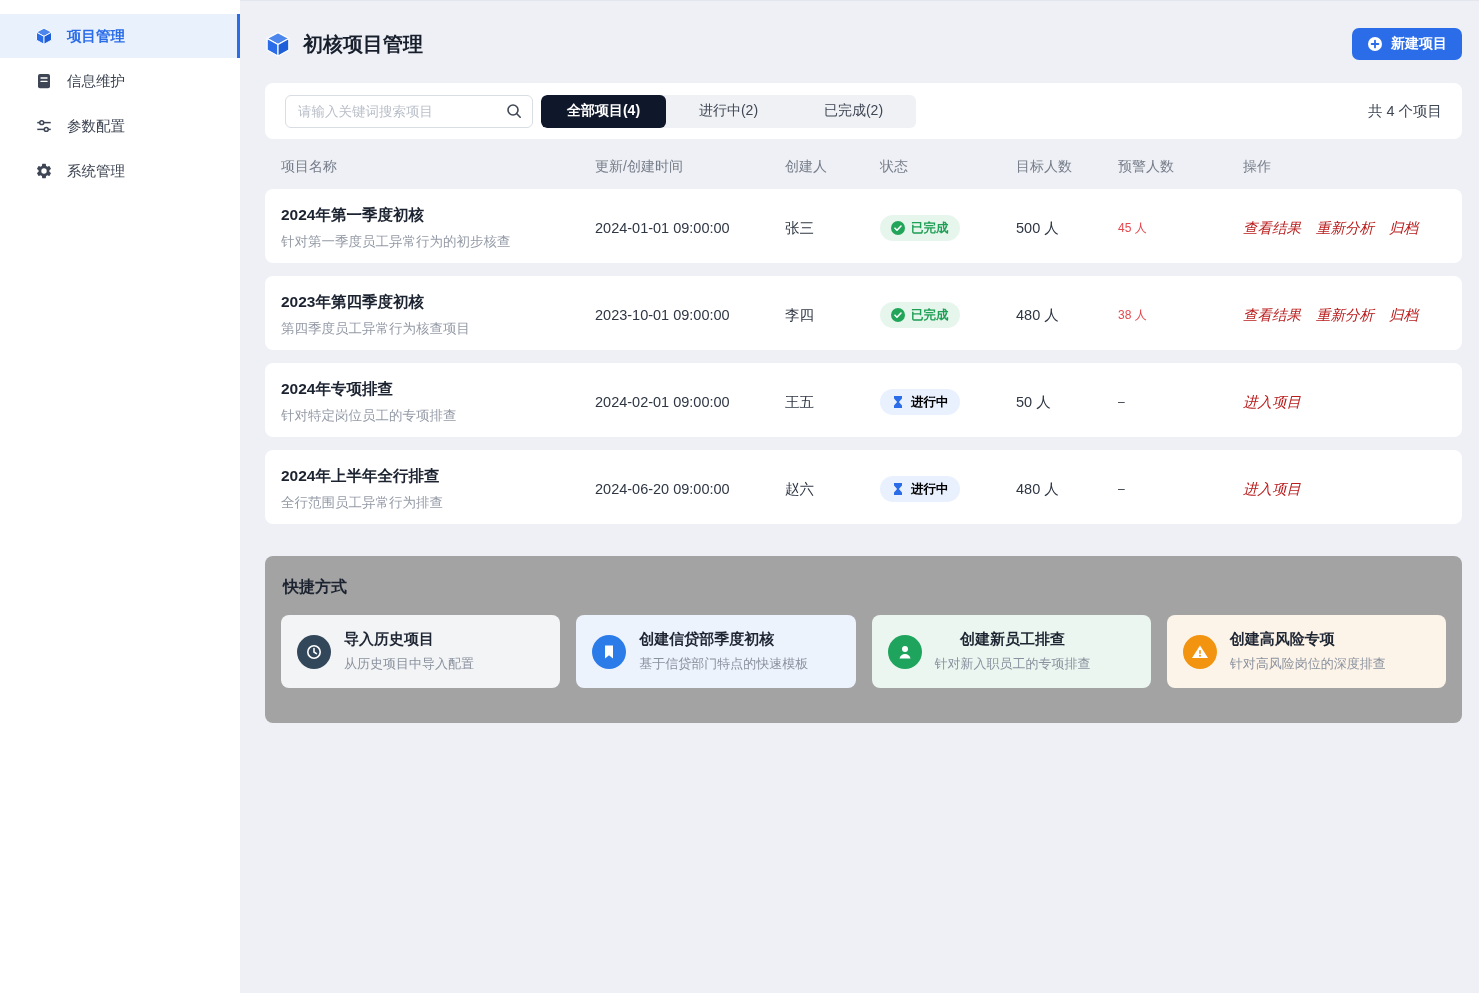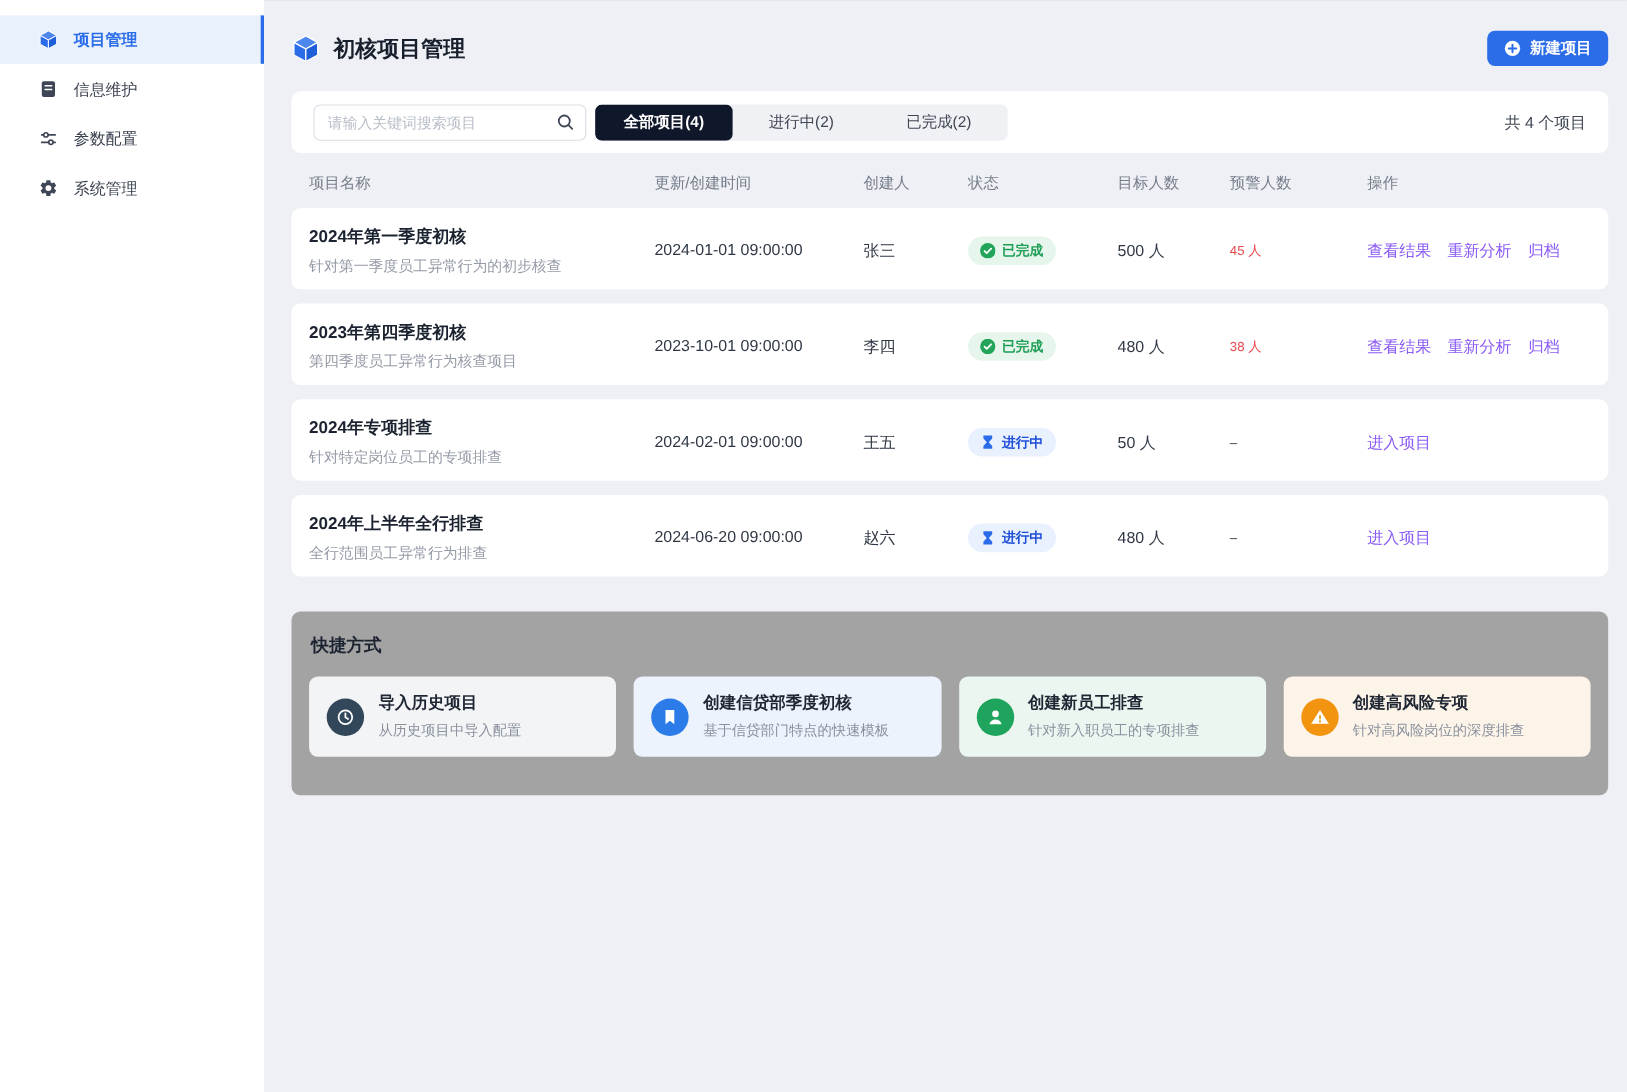--- a/index.html
+++ b/index.html
@@ -80,24 +80,24 @@
   .cell-name .r-title { font-size:15.5px; font-weight:bold; color:#1c2330; margin-bottom:7px; }
   .cell-name .r-desc { font-size:13.5px; color:#949aa6; }
   .cell-time, .cell-creator, .cell-target { font-size:14.5px; color:#2f3744; }
   .cell-warning { font-size:12px; color:#2f3744; }
   .cell-warning.danger { color:#e5484d; }
   .badge {
     display:inline-flex; align-items:center; gap:6px;
     height:26px; padding:0 11px; border-radius:13px; font-size:12.5px; font-weight:bold;
   }
   .badge.done { background:#e7f6ed; color:#1f9e55; }
-  .badge.progress { background:#e9f1fe; color:#1d4ed8; }
+  .badge.progress { background:#e9f1fe; color:#000000; }
   .badge svg { width:14px; height:14px; }
   .cell-actions { display:flex; gap:15px; }
-  .action-link { font-size:14.5px; color:#8b5cf6; cursor:pointer; white-space:nowrap; }
+  .action-link { font-size:14.5px; color:#b91c1c; cursor:pointer; white-space:nowrap;font-style:italic; }
   
   .shortcuts-card {
     margin-top:32px; background:#a3a3a3; border-radius:8px; padding:21px 16px 35px 16px;
   }
   .shortcuts-title { font-size:16px; font-weight:bold; color:#1c2330; padding-left:2px; }
   .shortcut-grid { display:grid; grid-template-columns:repeat(4,1fr); gap:16px; margin-top:17px; }
   .shortcut {
     border-radius:8px; padding:15px 16px; display:flex; align-items:center; gap:13px; cursor:pointer;
   }
   .shortcut .s-ico {
@@ -344,21 +344,21 @@
             <svg viewBox="0 0 18 18" width="18" height="18">
               <path d="M5 2.5h8v13l-4-3.2-4 3.2z" fill="#fff"></path>
             </svg>
           </span>
       <span class="s-texts">
         <div class="s-title">创建信贷部季度初核</div>
         <div class="s-desc">基于信贷部门特点的快速模板</div>
       </span>
     </div>
 
-    <div class="shortcut" style="background: rgb(235, 246, 240);">
+    <div class="shortcut" style="background: rgb(235, 246, 240); text-align: center;">
       <span class="s-ico" style="background: rgb(30, 164, 92); color: rgb(30, 164, 92);">
             <svg viewBox="0 0 18 18" width="18" height="18">
               <circle cx="9" cy="6" r="3" fill="#fff"></circle>
               <path d="M3.5 15.5c.6-3 2.9-4.5 5.5-4.5s4.9 1.5 5.5 4.5z" fill="#fff"></path>
             </svg>
           </span>
       <span class="s-texts">
         <div class="s-title">创建新员工排查</div>
         <div class="s-desc">针对新入职员工的专项排查</div>
       </span>

